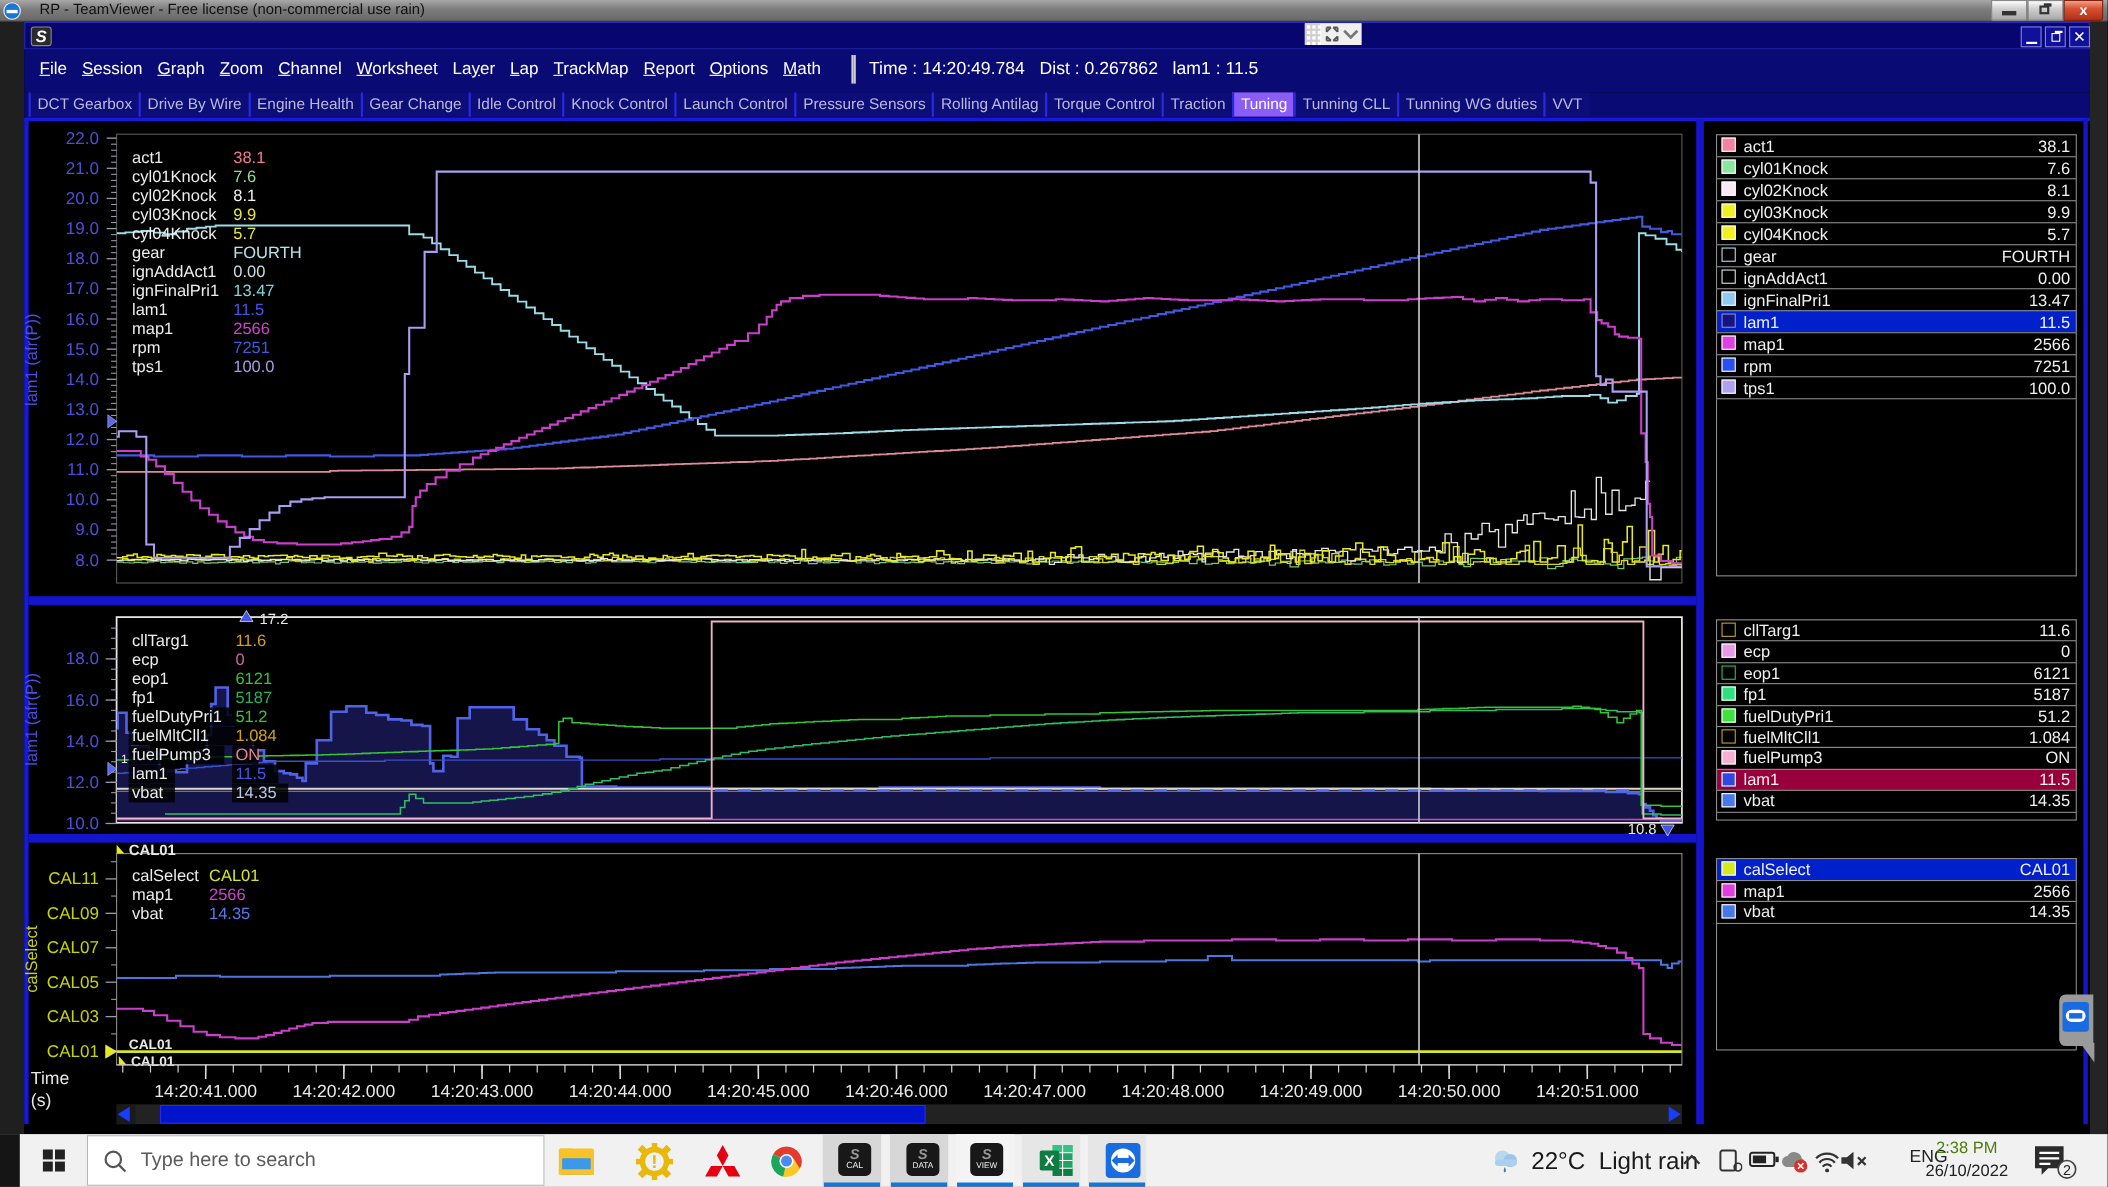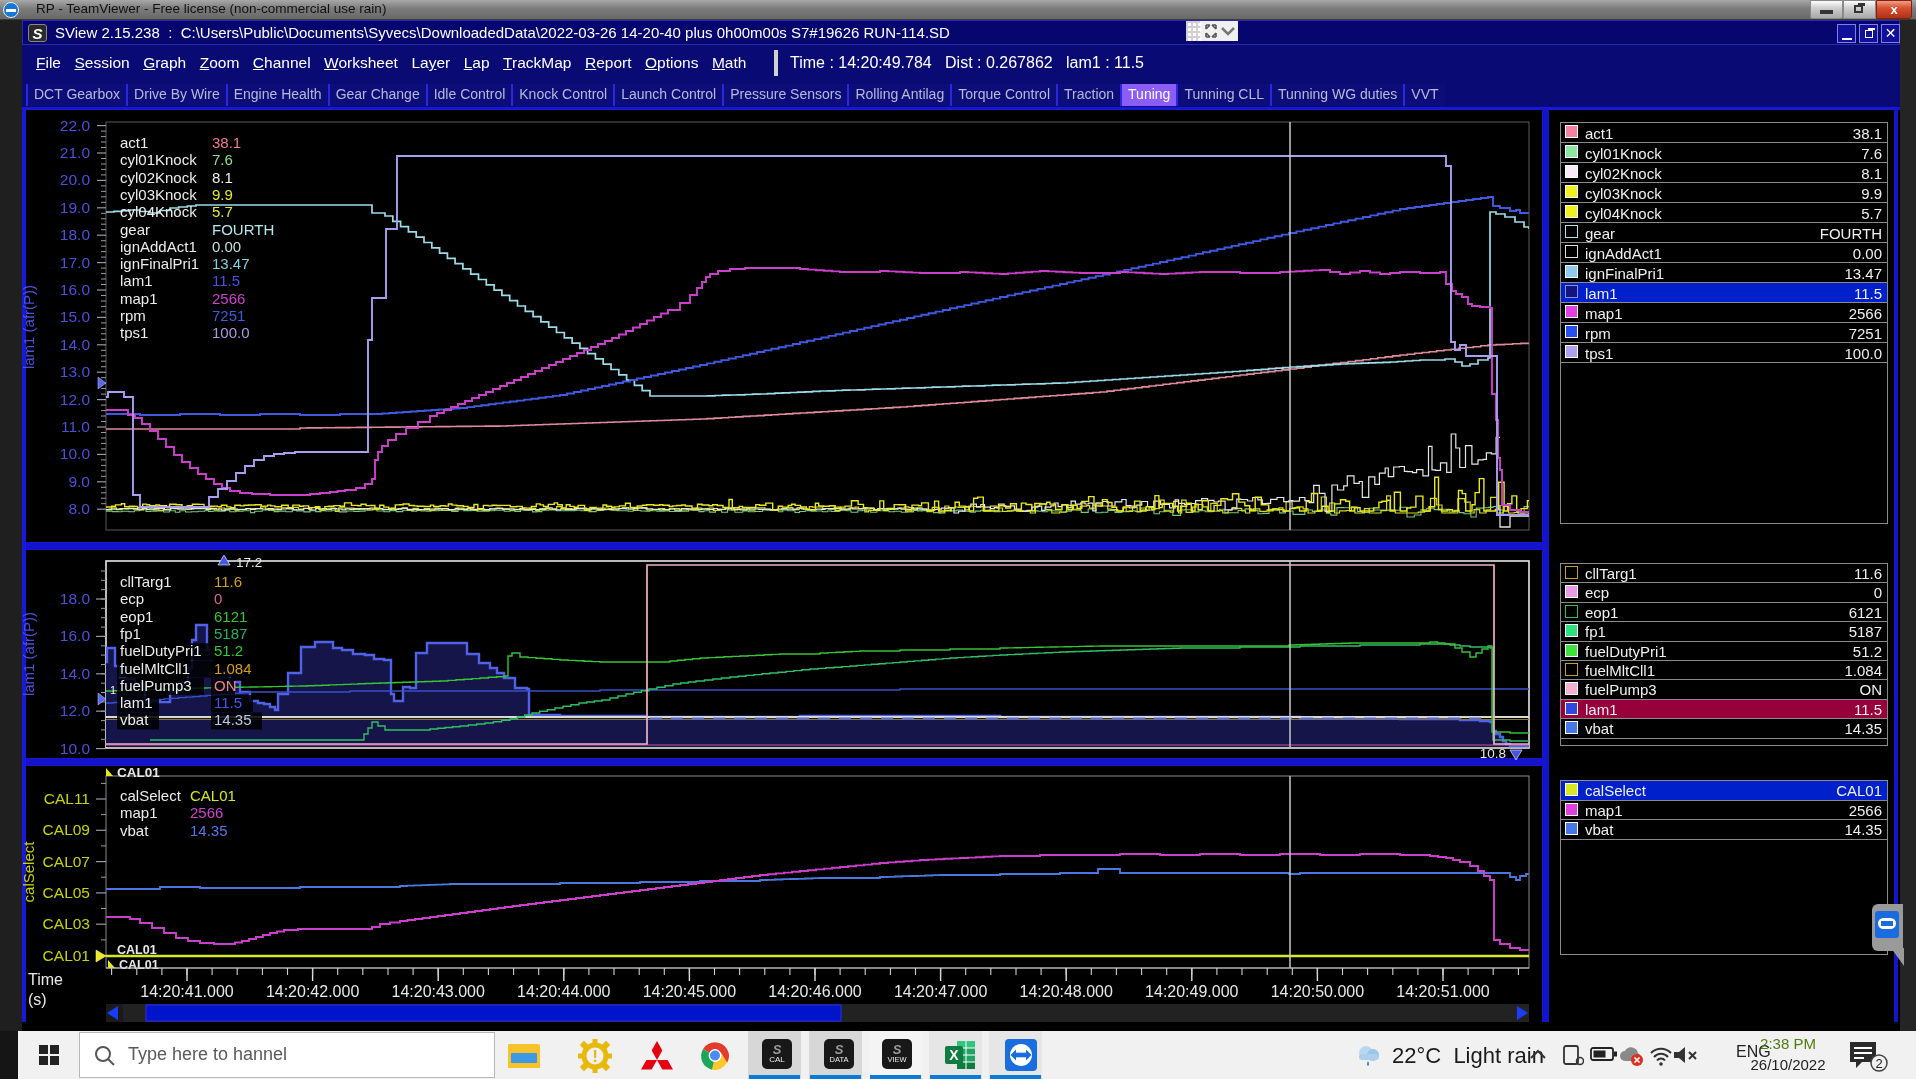--- a/index.html
+++ b/index.html
@@ -26,21 +26,20 @@
   <div class="abs" style="left:1876px;top:0;width:36px;height:19px;background:linear-gradient(#f0a088,#d85030 40%,#b03018);border:1px solid #802010;border-radius:0 0 3px 0;color:#fff;font-weight:bold;font-size:13px;text-align:center;line-height:18px;">x</div>
 </div>
 
 <div class="abs" style="left:0;top:20px;width:22px;height:1012px;background:#1f1f1f;"></div>
 <div class="abs" style="left:1900px;top:20px;width:16px;height:1012px;background:#242424;"></div>
 
 <div class="abs" style="left:22px;top:20px;width:1878px;height:1012px;background:#000;">
 
   <div class="abs" style="left:0;top:0;width:1878px;height:25px;background:#06066e;border:1px solid #2a2ab0;">
     <div class="abs" style="left:5px;top:3px;width:19px;height:18px;background:#2a2a2a;border:1px solid #888;border-radius:3px;color:#fff;font-weight:bold;font-size:15px;text-align:center;line-height:17px;font-style:italic;">S</div>
-    <div class="abs" style="left:32px;top:3px;font-size:15px;color:#fff;">SView 2.15.238&nbsp; :&nbsp; C:\Users\Public\Documents\Syvecs\DownloadedData\2022-03-26 14-20-40 plus 0h00m00s S7#19626 RUN-114.SD</div>
     <svg class="abs" style="left:1163px;top:0px;" width="52" height="20">
       <rect x="0" y="0" width="52" height="20" fill="#f0f0f0"></rect>
       <rect x="0" y="0" width="14" height="20" fill="#d0d0d0"></rect>
       <g fill="#fff">
         <rect x="2" y="2" width="3" height="3"></rect>
           <rect x="7" y="2" width="3" height="3"></rect>
           <rect x="12" y="2" width="3" height="3"></rect>
         <rect x="2" y="7" width="3" height="3"></rect>
           <rect x="7" y="7" width="3" height="3"></rect>
           <rect x="12" y="7" width="3" height="3"></rect>
@@ -565,21 +564,21 @@
   <div class="abs" style="left:39px;top:14px;width:9px;height:9px;background:#222;"></div>
   <div class="abs" style="left:50px;top:14px;width:9px;height:9px;background:#222;"></div>
   <div class="abs" style="left:39px;top:25px;width:9px;height:9px;background:#222;"></div>
   <div class="abs" style="left:50px;top:25px;width:9px;height:9px;background:#222;"></div>
 
   <div class="abs" style="left:79px;top:1px;width:416px;height:46px;background:#fff;border:1px solid #b8b8b8;">
     <svg class="abs" style="left:14px;top:12px;" width="22" height="22">
         <circle cx="9" cy="9" r="7" fill="none" stroke="#555" stroke-width="2"></circle>
         <line x1="14" y1="14" x2="20" y2="20" stroke="#555" stroke-width="2"></line>
       </svg>
-    <div class="abs" style="left:48px;top:11px;font-size:18px;color:#5a5a5a;">Type here to hannel</div>
+    <div class="abs" style="left:48px;top:11px;font-size:18px;color:#5a5a5a;">Type here to search</div>
   </div>
 
   <svg class="abs" style="left:506px;top:10px;" width="40" height="30">
     <rect x="2" y="3" width="32" height="24" rx="2" fill="#f8c32a"></rect>
     <rect x="2" y="3" width="14" height="5" rx="2" fill="#f8c32a"></rect>
     <rect x="5" y="12" width="26" height="15" rx="1" fill="#3b99e8"></rect>
     <rect x="2" y="22" width="32" height="5" fill="#f8c32a"></rect>
   </svg>
 
   <svg class="abs" style="left:578px;top:8px;" width="34" height="34">

